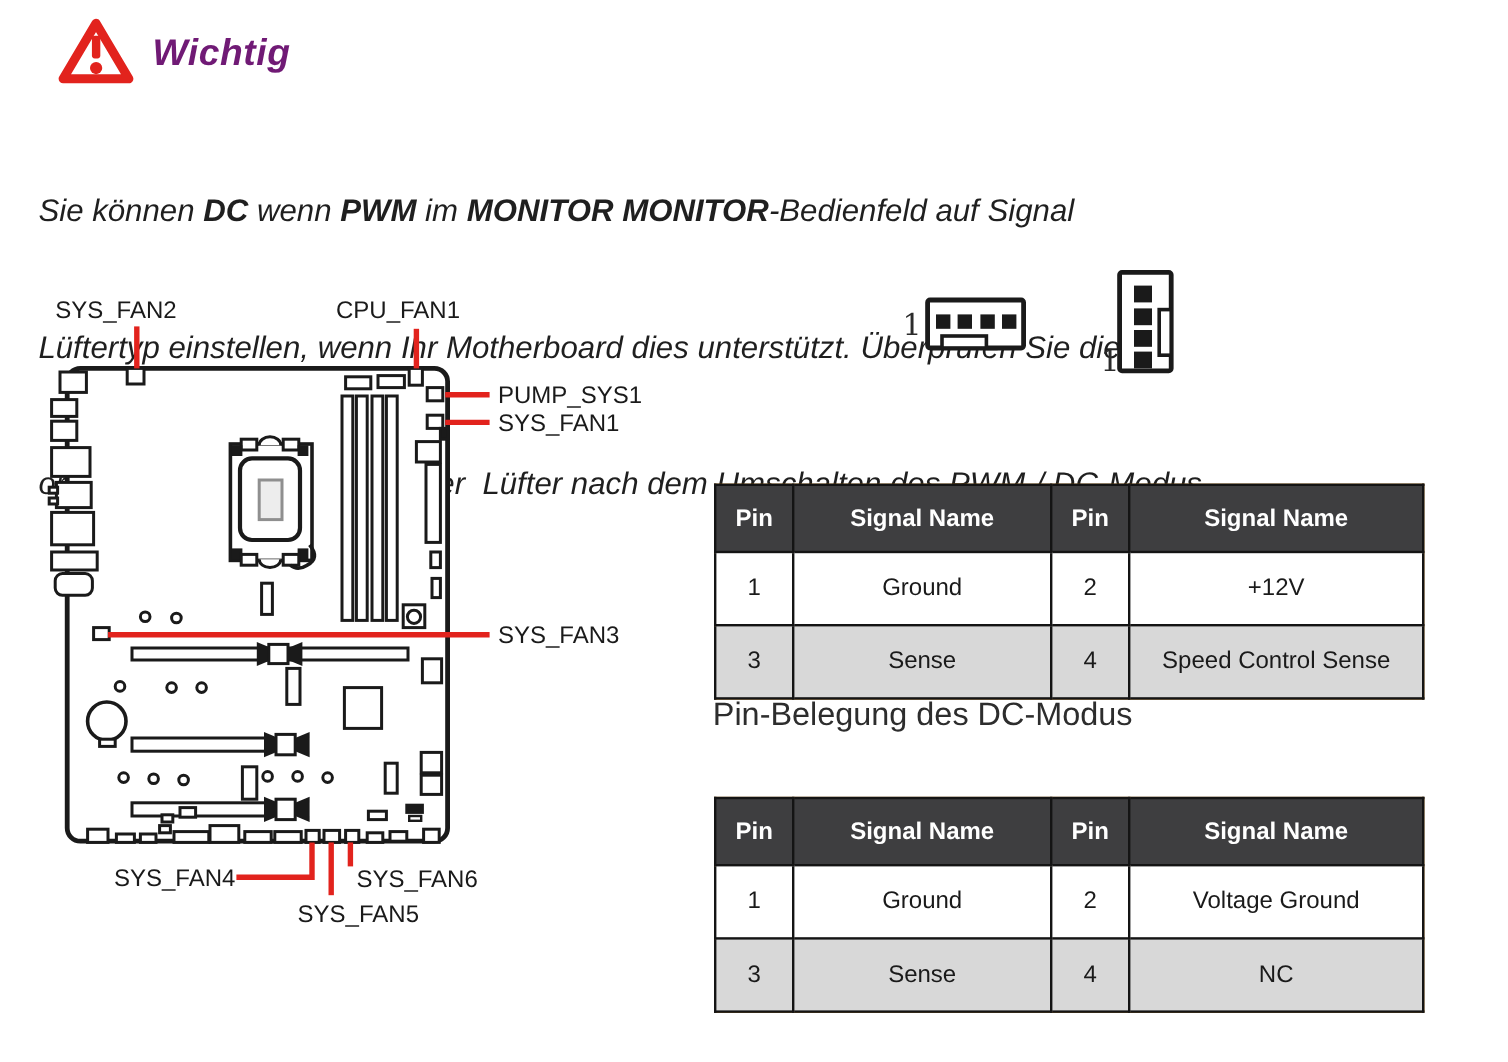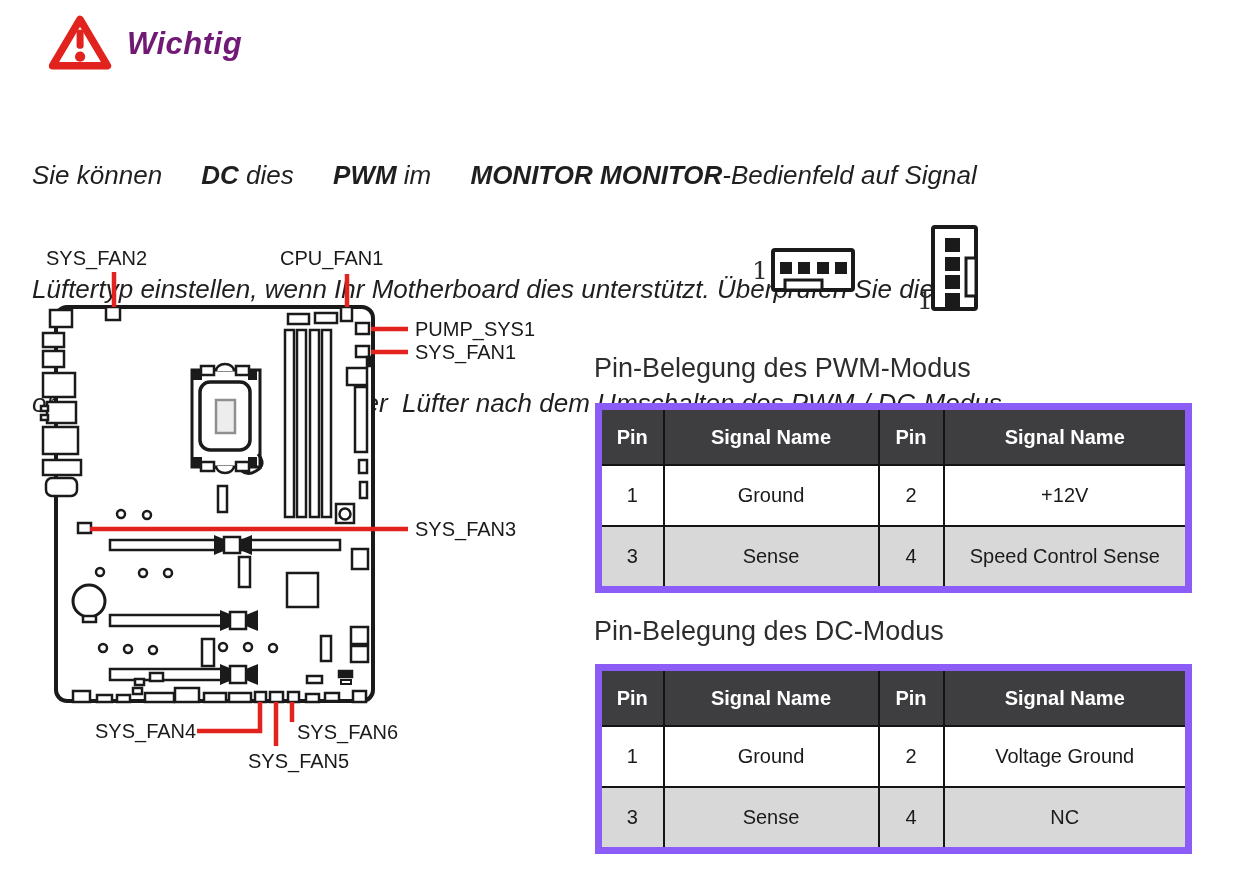--- a/index.html
+++ b/index.html
@@ -9,25 +9,25 @@
   }
   .abs { position:absolute; }
   .wichtig {
     left:127px; top:26px; font-size:31px; font-weight:bold; font-style:italic;
     color:#701a75; letter-spacing:0.5px;
   }
   .note {
     left:32px; top:80px; width:1160px; font-size:26px; font-style:italic;
     line-height:38px; color:#1f1f1f; white-space:pre-wrap;
   }
-  .note b { font-weight:bold;margin-left:32px; }
+  .note b { font-weight:bold; }
   .sec-title { font-size:27px; color:#2d2d2d; }
   table.pin {
     border-collapse:collapse; table-layout:fixed; width:590px;
-    border:7px solid #8b5cf6; background:#a16207;padding-left:20px;
+    border:2px solid #8b5cf6; background:#a16207;padding-left:20px;
   }
   table.pin th {
     background:#3e3e40; color:#ffffff; font-size:20px; font-weight:bold;
     border:2px solid #141414; height:54px; text-align:center; padding:0;
   }
   table.pin td {
     font-size:20px; color:#1a1a1a; border:2px solid #141414; height:59px;
     text-align:center; padding:0; background:#ffffff;
   }
   table.pin tr.alt td { background:#d8d8d8; }
@@ -40,21 +40,21 @@
 <div class="page">
 
   <svg class="abs" style="left:46px;top:11px" width="68" height="64" viewBox="0 0 72 66">
     <path d="M36 8 L65 57 L7 57 Z" fill="none" stroke="#e2231d" stroke-width="8" stroke-linejoin="round"></path>
     <rect x="32.4" y="19" width="7.4" height="20" rx="2.5" fill="#e2231d"></rect>
     <circle cx="36.1" cy="47.5" r="5.4" fill="#e2231d"></circle>
   </svg>
   <div class="abs wichtig">Wichtig</div>
 
   <div class="abs note">
-    <div><span>Sie können </span><b>DC</b><span> dies </span><b>PWM</b><span> im </span><b>MONITOR MONITOR</b><span>-Bedienfeld auf Signal</span></div>
+    <div><span>Sie können </span><b>DC</b><span> wenn </span><b>PWM</b><span> im </span><b>MONITOR MONITOR</b><span>-Bedienfeld auf Signal</span></div>
     <div>Lüftertyp einstellen, wenn Ihr Motherboard dies unterstützt. Überprüfen Sie die</div>
     <div>ordnungsgemäße Funktion der  Lüfter nach dem Umschalten des PWM-/ DC-Modus.</div>
   </div>
 
   <svg class="abs" style="left:30px;top:230px" width="530" height="560" viewBox="0 0 530 560">
 
     <rect x="26" y="77" width="317" height="394" rx="11" fill="#ffffff" stroke="#1a1a1a" stroke-width="4"></rect>
 
     <g fill="#ffffff" stroke="#1a1a1a" stroke-width="2.5">
       <rect x="20" y="80" width="22" height="17"></rect>
@@ -209,21 +209,20 @@
       <rect x="193" y="12" width="43" height="82" rx="2" fill="#ffffff" stroke="#1a1a1a" stroke-width="4"></rect>
       <rect x="205" y="23" width="15" height="14" fill="#1a1a1a"></rect>
       <rect x="205" y="42" width="15" height="14" fill="#1a1a1a"></rect>
       <rect x="205" y="60" width="15" height="14" fill="#1a1a1a"></rect>
       <rect x="205" y="78" width="15" height="14" fill="#1a1a1a"></rect>
       <rect x="226" y="43" width="10" height="38" fill="#ffffff" stroke="#1a1a1a" stroke-width="3"></rect>
     </g>
     <text class="pin1" x="177" y="94">1</text>
   </svg>
 
-  <div class="abs sec-title" style="left:594px;top:353px">Pin-Belegung des PWM-Modus</div>
   <table class="pin abs" style="left:595px;top:403px">
     <colgroup>
         <col style="width:65px">
         <col style="width:215px">
         <col style="width:65px">
         <col style="width:245px">
       </colgroup>
     <tbody>
         <tr>
       <th>Pin</th>
@@ -239,21 +238,21 @@
     </tr>
     <tr class="alt">
       <td>3</td>
       <td>Sense</td>
       <td>4</td>
       <td>Speed Control Sense</td>
     </tr>
   </tbody>
     </table>
 
-  <div class="abs sec-title" style="left:594px;top:616px">Pin-Belegung des DC-Modus</div>
+  <div class="abs sec-title" style="left:594px;top:580px">Pin-Belegung des DC-Modus</div>
   <table class="pin abs" style="left:595px;top:664px">
     <colgroup>
         <col style="width:65px">
         <col style="width:215px">
         <col style="width:65px">
         <col style="width:245px">
       </colgroup>
     <tbody>
         <tr>
       <th>Pin</th>

